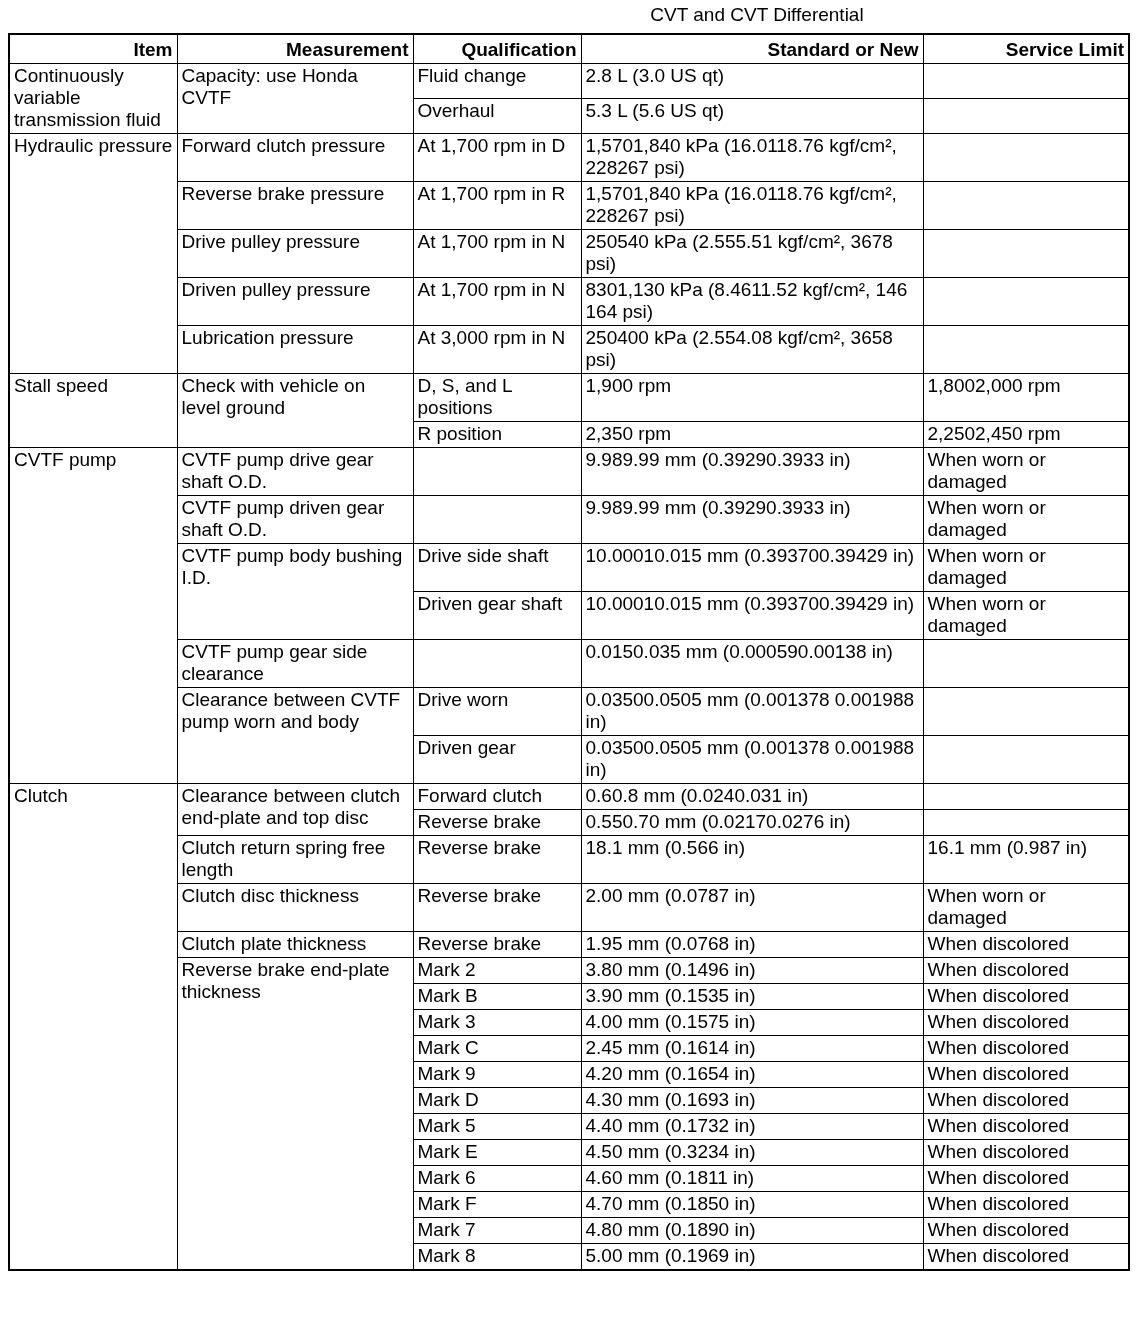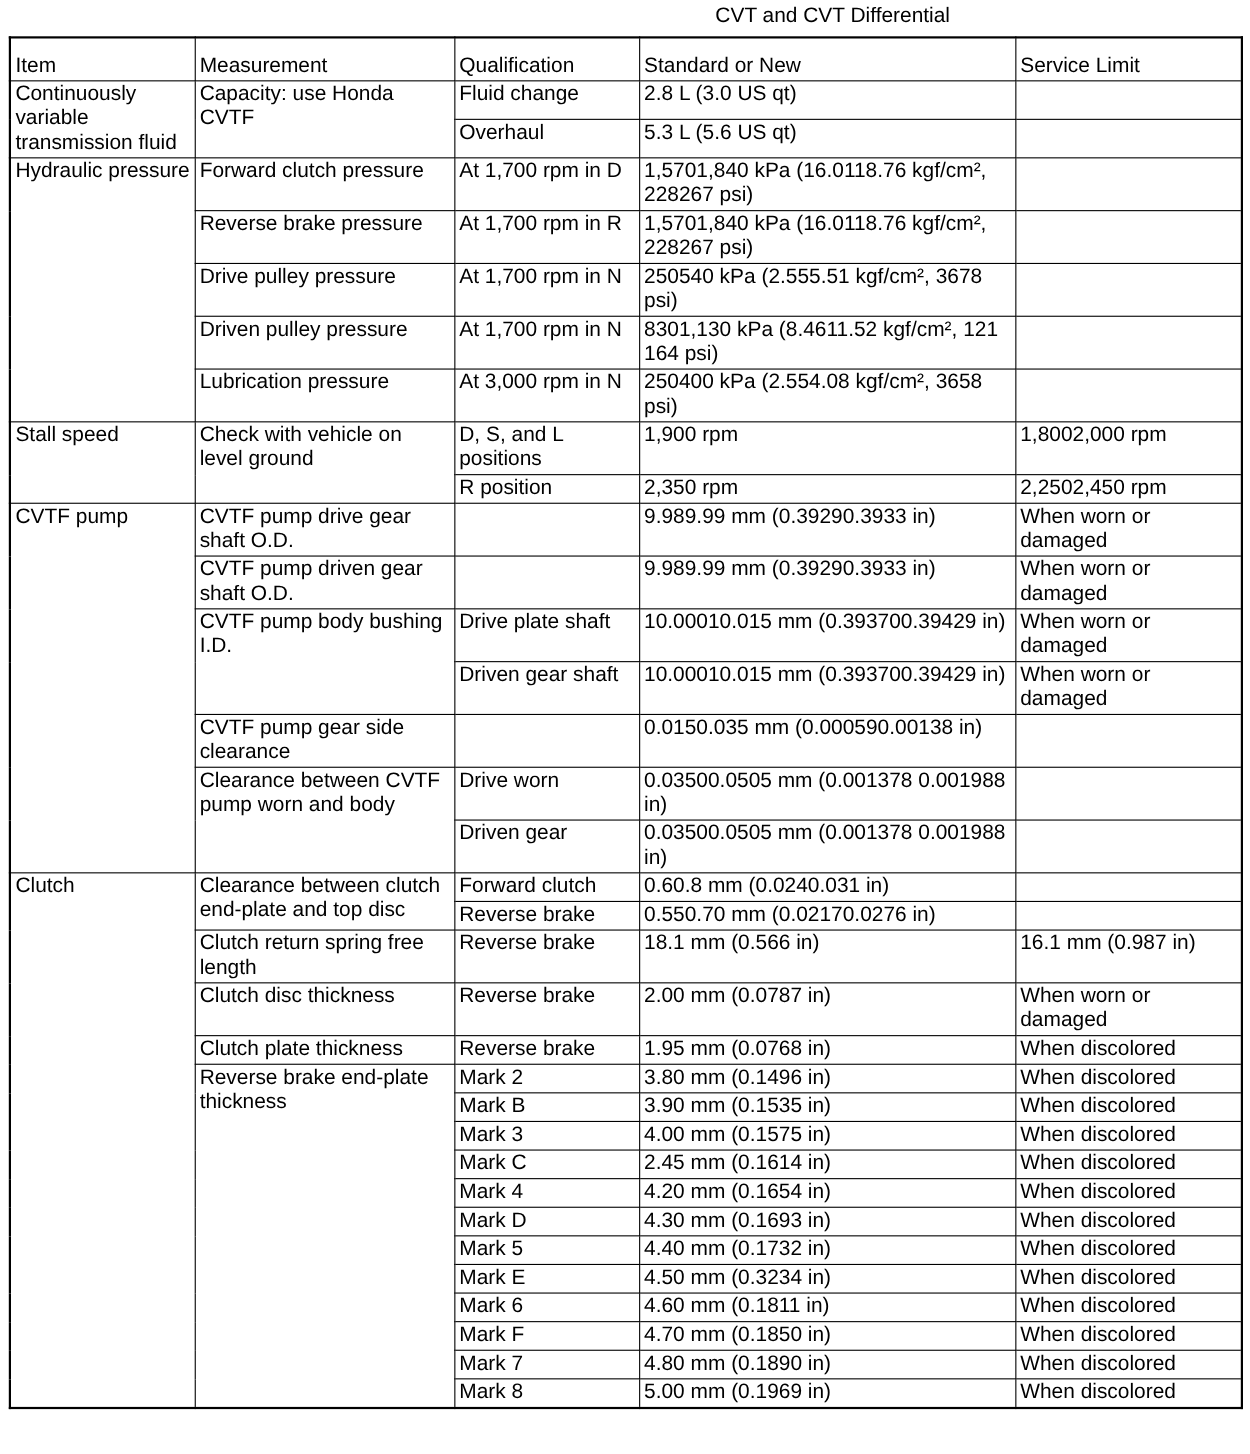--- a/index.html
+++ b/index.html
@@ -34,23 +34,23 @@
   table.spec td {
     border: 1px solid #000;
     vertical-align: top;
     font-size: 19px;
     line-height: 22px;
     padding: 1px 4px 2px 4px;
     overflow-wrap: break-word;
     text-align: left;
   }
   table.spec th {
-    font-weight: normal;
-    text-align: left;
-    padding-top: 14px;
+    font-weight: bold;
+    text-align: right;
+    padding-top: 4px;
     padding-bottom: 2px;
   }
 </style>
 </head>
 <body>
 
 <div class="page">
 
   <div class="doc-title">CVT and CVT Differential</div>
 
@@ -99,21 +99,21 @@
         </tr>
         <tr>
           <td>Drive pulley pressure</td>
           <td>At 1,700 rpm in N</td>
           <td>250540 kPa (2.555.51 kgf/cm², 3678 psi)</td>
           <td></td>
         </tr>
         <tr>
           <td>Driven pulley pressure</td>
           <td>At 1,700 rpm in N</td>
-          <td>8301,130 kPa (8.4611.52 kgf/cm², 121 164 psi)</td>
+          <td>8301,130 kPa (8.4611.52 kgf/cm², 146 164 psi)</td>
           <td></td>
         </tr>
         <tr>
           <td>Lubrication pressure</td>
           <td>At 3,000 rpm in N</td>
           <td>250400 kPa (2.554.08 kgf/cm², 3658 psi)</td>
           <td></td>
         </tr>
         <tr>
           <td rowspan="2">Stall speed</td>
@@ -135,21 +135,21 @@
           <td>When worn or damaged</td>
         </tr>
         <tr>
           <td>CVTF pump driven gear shaft O.D.</td>
           <td></td>
           <td>9.989.99 mm (0.39290.3933 in)</td>
           <td>When worn or damaged</td>
         </tr>
         <tr>
           <td rowspan="2">CVTF pump body bushing I.D.</td>
-          <td>Drive plate shaft</td>
+          <td>Drive side shaft</td>
           <td>10.00010.015 mm (0.393700.39429 in)</td>
           <td>When worn or damaged</td>
         </tr>
         <tr>
           <td>Driven gear shaft</td>
           <td>10.00010.015 mm (0.393700.39429 in)</td>
           <td>When worn or damaged</td>
         </tr>
         <tr>
           <td>CVTF pump gear side clearance</td>
@@ -213,21 +213,21 @@
           <td>Mark 3</td>
           <td>4.00 mm (0.1575 in)</td>
           <td>When discolored</td>
         </tr>
         <tr>
           <td>Mark C</td>
           <td>2.45 mm (0.1614 in)</td>
           <td>When discolored</td>
         </tr>
         <tr>
-          <td>Mark 4</td>
+          <td>Mark 9</td>
           <td>4.20 mm (0.1654 in)</td>
           <td>When discolored</td>
         </tr>
         <tr>
           <td>Mark D</td>
           <td>4.30 mm (0.1693 in)</td>
           <td>When discolored</td>
         </tr>
         <tr>
           <td>Mark 5</td>

